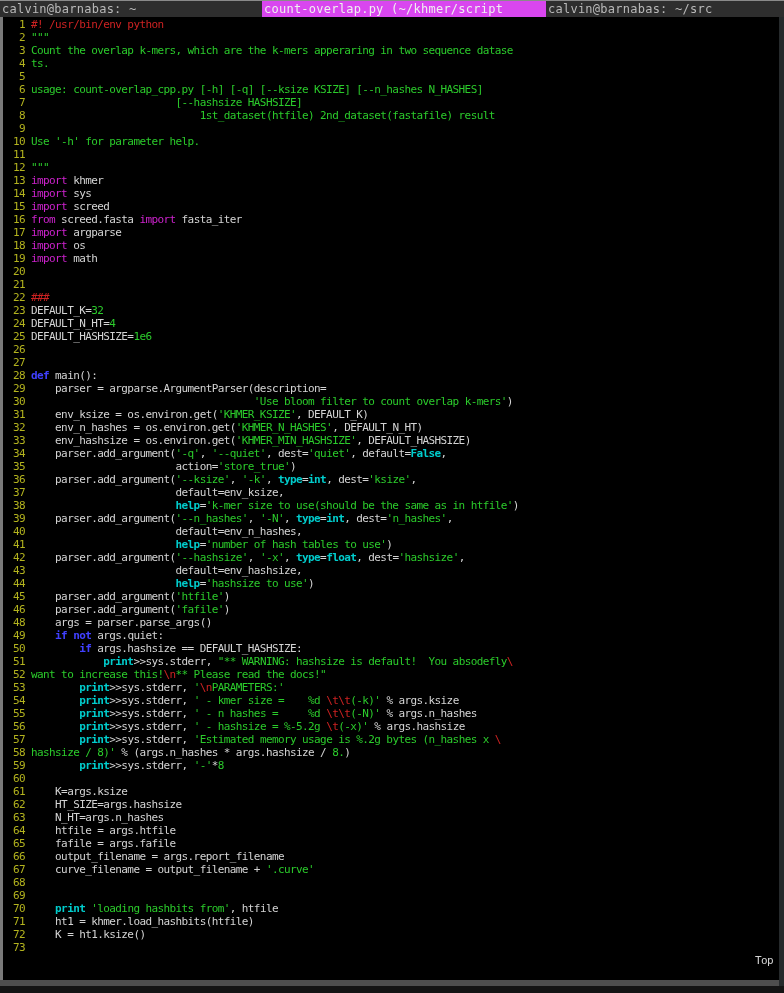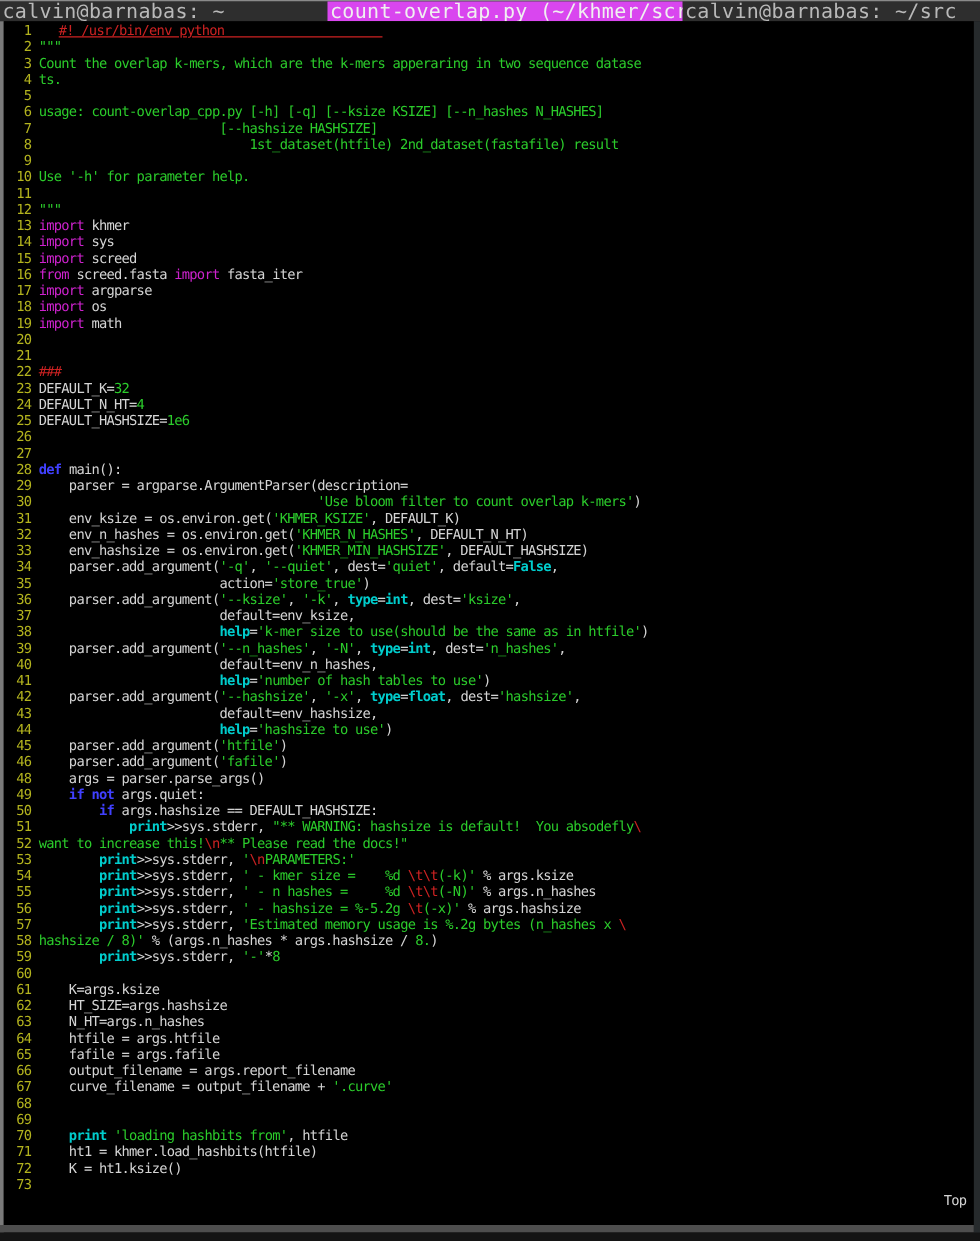--- a/index.html
+++ b/index.html
@@ -3,21 +3,21 @@
 <meta charset="utf-8">
 <style>
   html,body{margin:0;padding:0;background:#141414;}
   body{width:784px;height:993px;position:relative;overflow:hidden;
        font-family:"DejaVu Sans Mono",monospace;}
 
   
   .tabbar{position:absolute;left:0;top:0;width:784px;height:17px;
           background:#2e2e2e;border-top:1px solid #8a8a8a;
           box-sizing:border-box;display:flex;align-items:flex-start;
-          font-size:16px;letter-spacing:.25px;color:#b9b9b9;white-space:pre;
+          font-size:12px;letter-spacing:.25px;color:#b9b9b9;white-space:pre;
           overflow:hidden;}
   .tab{height:16px;line-height:16px;overflow:hidden;box-sizing:border-box;
        padding-left:2px;flex:0 0 auto;}
   .tab:nth-child(1){width:262px;}
   .tab:nth-child(2){width:284px;}
   .tab:nth-child(3){flex:1 1 auto;}
   .tab.active{background:#d946ef;color:#f0f0f0;}
 
   .frame-left{position:absolute;left:0;top:17px;width:3px;height:969px;background:#7a7a7a;}
   .frame-right{position:absolute;left:779px;top:17px;width:5px;height:976px;background:#262a2c;}
@@ -29,21 +29,21 @@
            background:#000;padding-top:1px;box-sizing:border-box;overflow:hidden;}
   .codeline{height:13px;line-height:13px;font-size:11px;letter-spacing:-0.6px;
             white-space:pre;padding-left:4px;}
   .num{display:inline-block;width:18px;text-align:right;color:#b3b31e;margin-right:6px;}
   .w{color:#d4d4d4;}
   .g{color:#2bcb2b;}
   .r{color:#cd2222;}
   .m{color:#cd22cd;}
   .b{color:#4040ff;font-weight:bold;}
   .c{color:#00cdcd;font-weight:bold;}
-  .ru{color:#cd2222;text-decoration:underline;text-underline-offset:1px;margin-left:16px;}
+  .ru{color:#cd2222;text-underline-offset:1px;}
 
   .ruler{position:relative;height:13px;line-height:13px;font-size:11px;
          letter-spacing:-0.6px;color:#d4d4d4;white-space:pre;}
   .ruler .cursorpos{position:absolute;left:664px;top:0;margin-top:48px;}
   .ruler .scrollpos{position:absolute;left:752px;top:0;}
 </style>
 </head>
 <body>
 
 <div class="tabbar"><div class="tab">calvin@barnabas: ~</div><div class="tab active">count-overlap.py (~/khmer/script</div><div class="tab">calvin@barnabas: ~/src</div></div>

